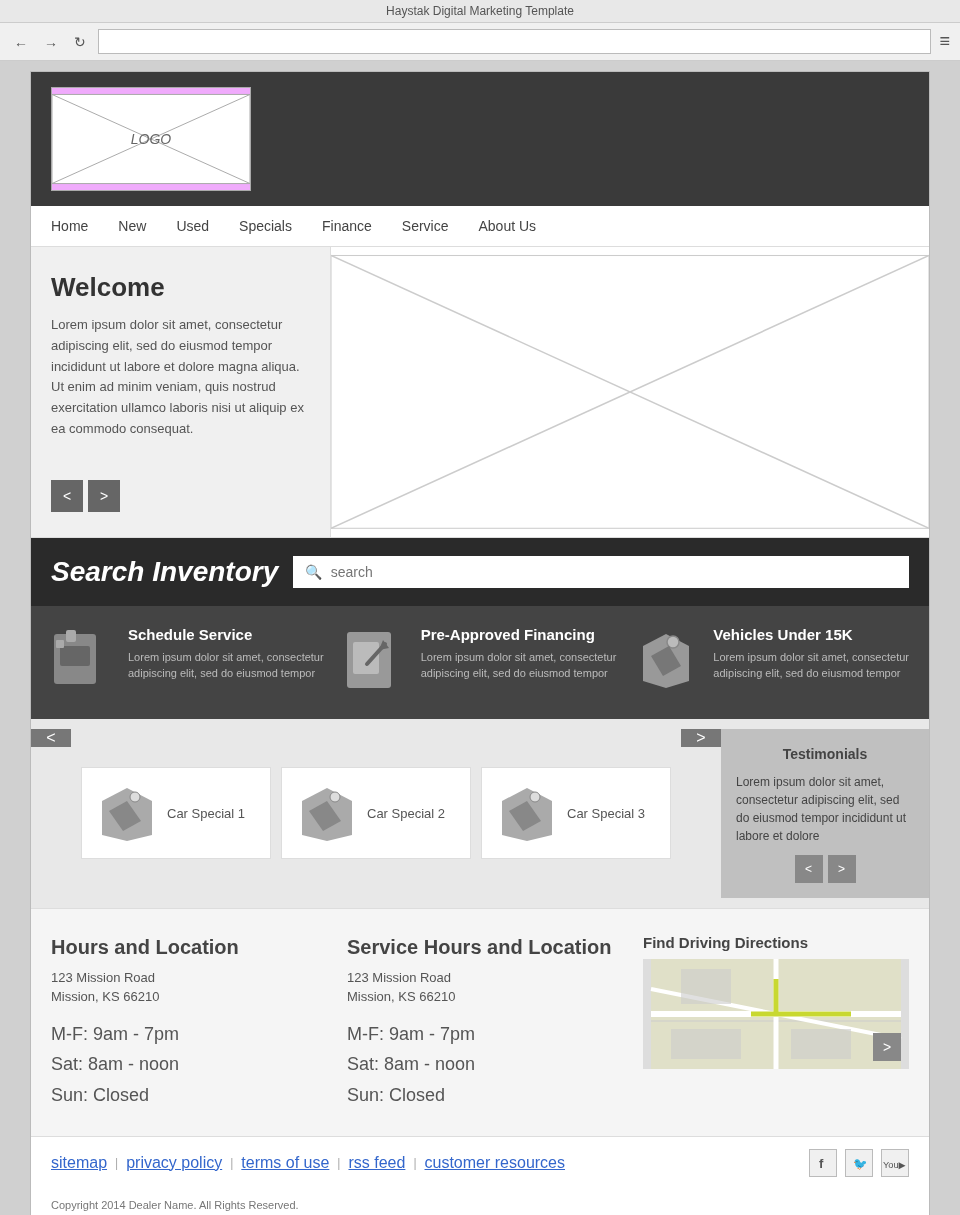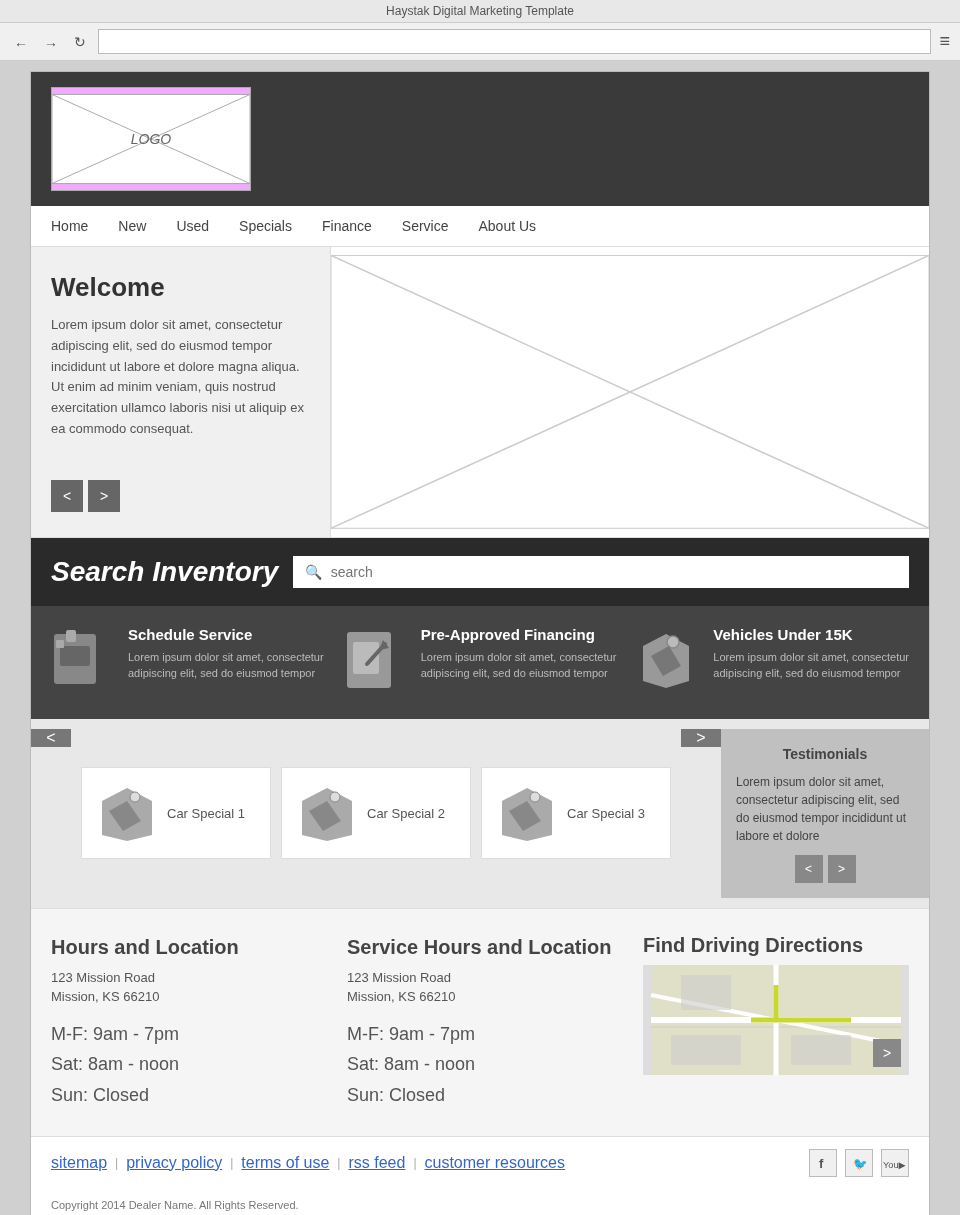--- a/index.html
+++ b/index.html
@@ -263,21 +263,21 @@
       display: flex;
       padding: 25px 20px;
       gap: 30px;
       border-top: 1px solid #ddd;
     }
     .hours-block { flex: 1; }
     .hours-title { font-size: 20px; font-weight: bold; color: #444; margin-bottom: 8px; line-height: 1.3; }
     .hours-address { font-size: 13px; color: #555; margin-bottom: 12px; line-height: 1.5; }
     .hours-times { font-size: 18px; color: #555; line-height: 1.7; }
     .map-block { flex: 1; }
-    .map-title { font-size: 20px; font-weight: bold; color: #444; margin-bottom: 8px; }
+    .map-title { font-size: 15px; font-weight: bold; color: #444; margin-bottom: 8px; }
     .map-image {
       width: 100%;
       height: 110px;
       background: #ddd;
       position: relative;
       overflow: hidden;
     }
     .map-image svg { width: 100%; height: 100%; }
     .map-arrow-btn {
       position: absolute;

